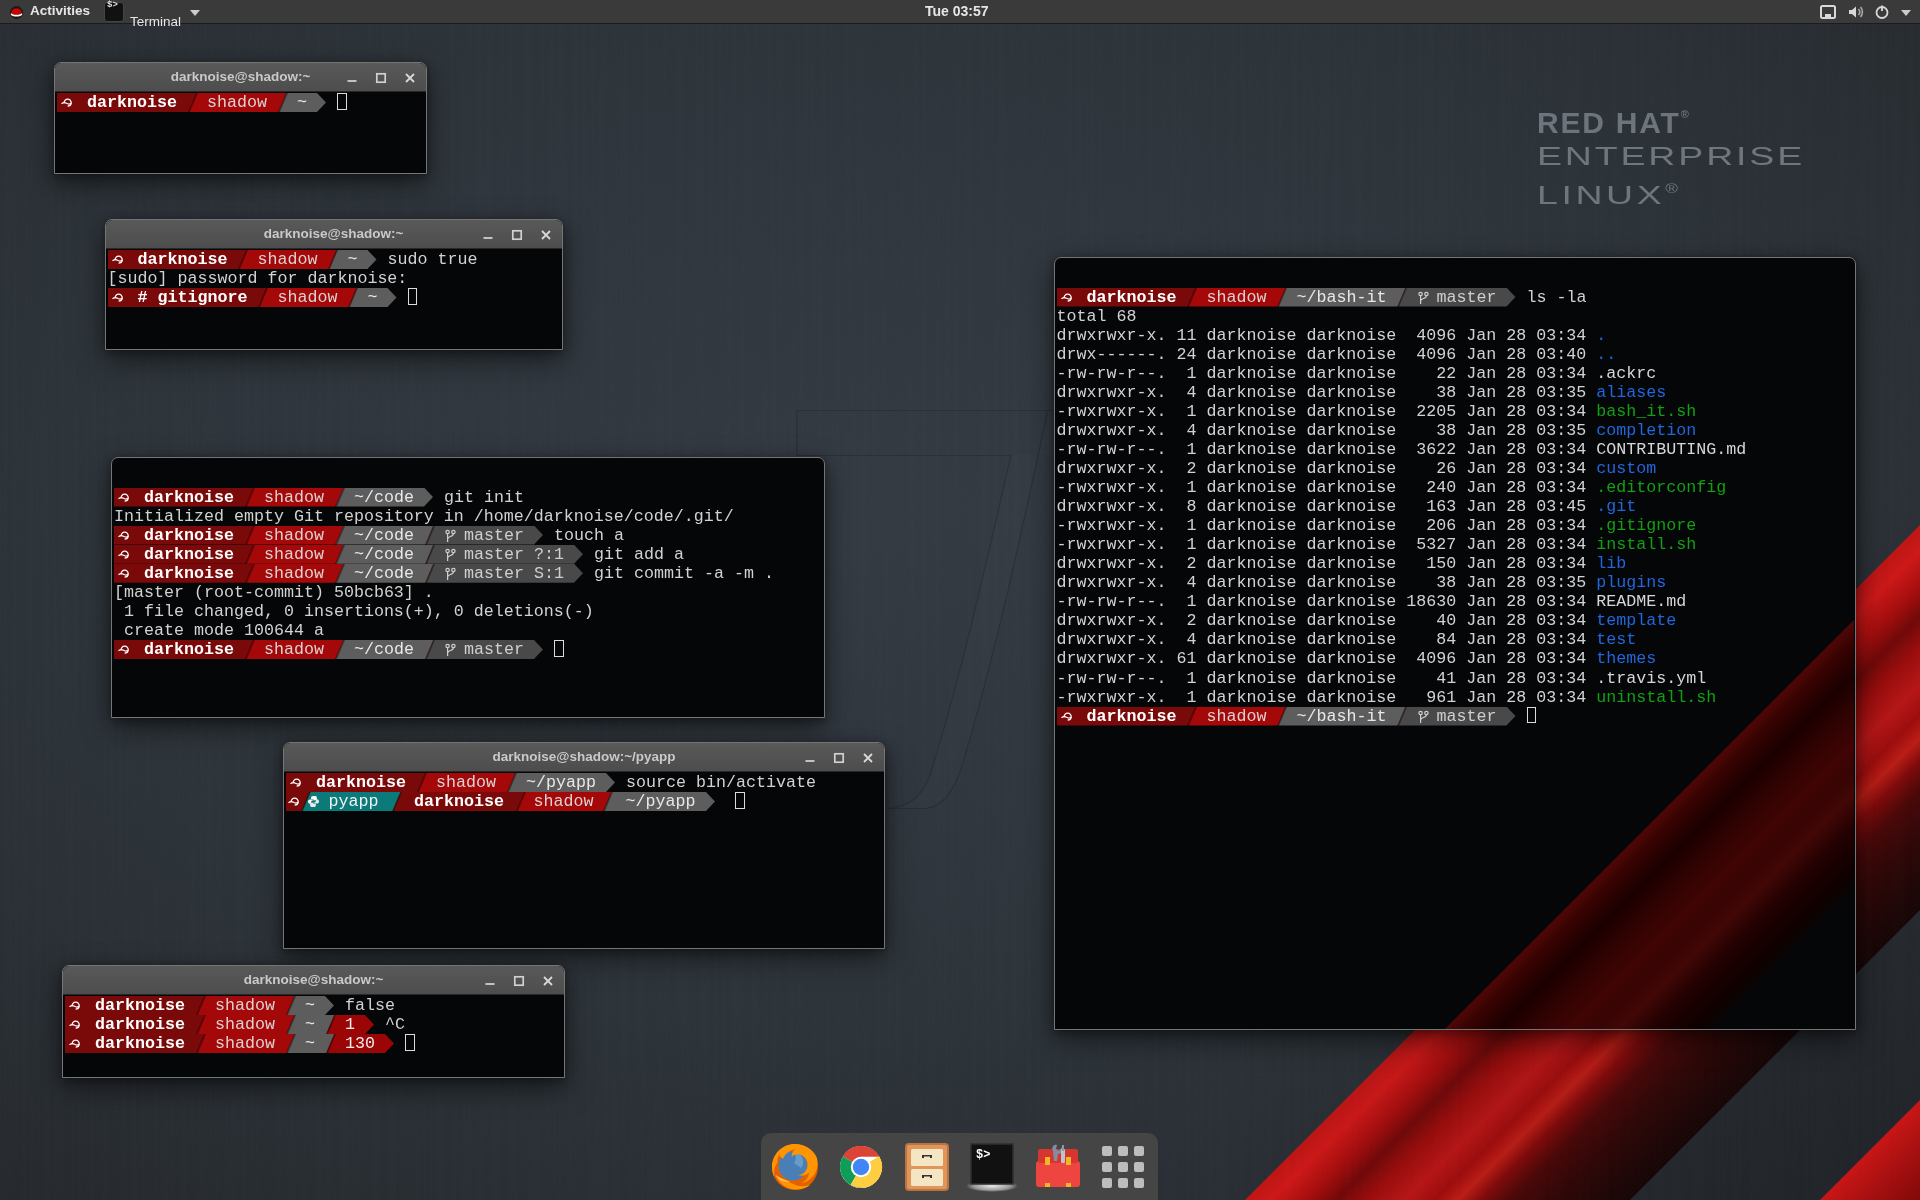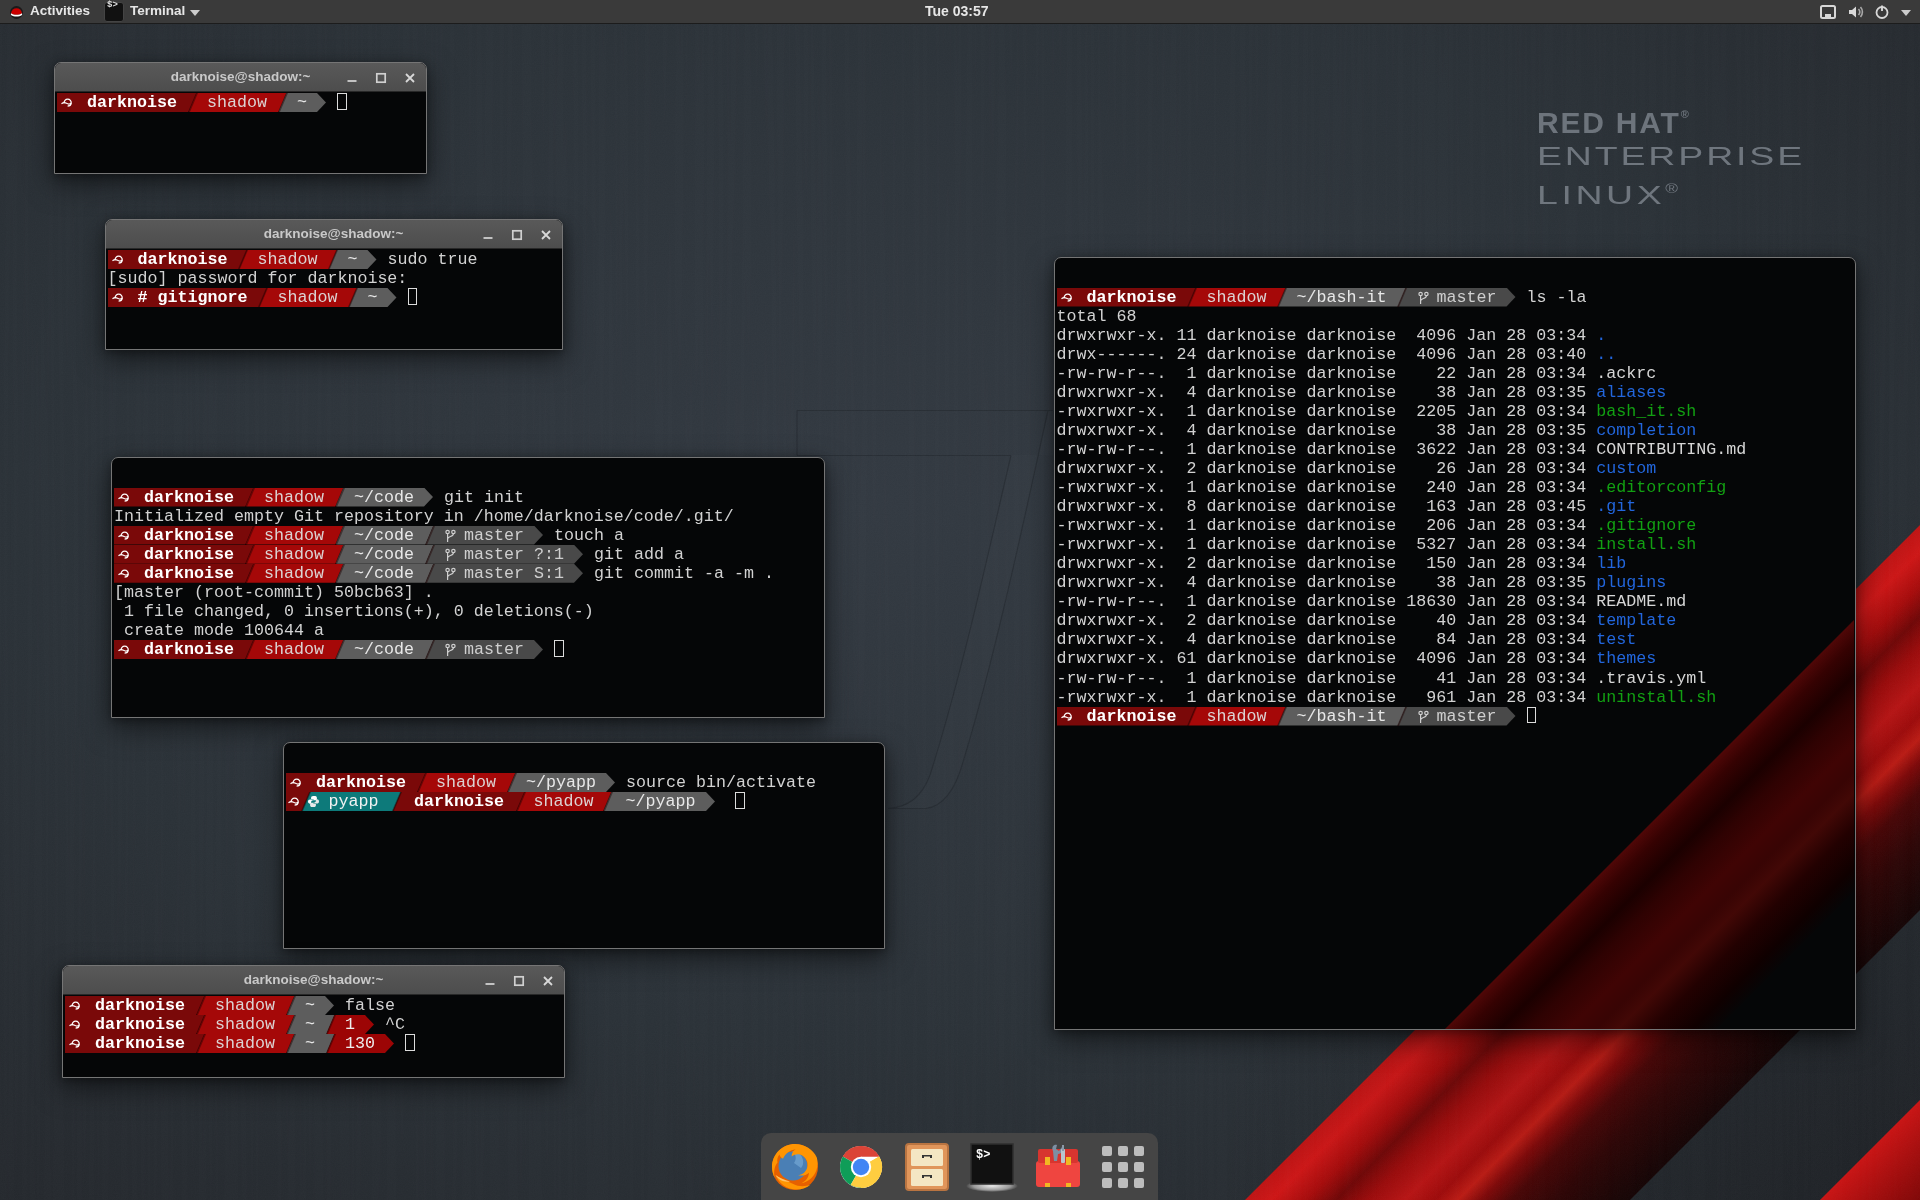--- a/index.html
+++ b/index.html
@@ -144,20 +144,27 @@
         </svg><span style="position:absolute;left:30px;top:0;color:#ffffff;font-weight:bold">darknoise</span><span style="position:absolute;left:150px;top:0;color:#dcd3d3">shadow</span><span style="position:absolute;left:240px;top:0;color:#e8e8e8">~/code</span><span style="position:absolute;left:350px;top:0;color:#cfcfcf">master S:1</span><span style="position:absolute;left:480px;top:0;color:#d2d2d2">git commit -a -m .</span></div><div class="trow" style="top:95.2px"><span style="color:#d2d2d2">[master (root-commit) 50bcb63] .</span></div><div class="trow" style="top:114.3px"><span style="color:#d2d2d2"> 1 file changed, 0 insertions(+), 0 deletions(-)</span></div><div class="trow" style="top:133.3px"><span style="color:#d2d2d2"> create mode 100644 a</span></div><div class="trow" style="top:152.4px"><span style="position:absolute;left:0px;top:0;width:139.5px;height:19px;background:#7a0909;clip-path:polygon(0 0,100% 0,calc(100% - 8px) 100%,0 100%)"></span><span style="position:absolute;left:131.5px;top:0;width:98px;height:19px;background:#a50808;clip-path:polygon(8px 0,100% 0,calc(100% - 8px) 100%,0 100%)"></span><span style="position:absolute;left:221.5px;top:0;width:98px;height:19px;background:#5d5d5d;clip-path:polygon(8px 0,100% 0,calc(100% - 8px) 100%,0 100%)"></span><span style="position:absolute;left:311.5px;top:0;width:117.5px;height:19px;background:#494949;clip-path:polygon(8px 0,calc(100% - 9px) 0,100% 50%,calc(100% - 9px) 100%,0 100%)"></span><span style="position:absolute;left:134.5px;top:0;width:2px;height:19px;background:rgba(30,0,0,.45);transform:skewX(-23deg)"></span><span style="position:absolute;left:224.5px;top:0;width:2px;height:19px;background:rgba(30,0,0,.45);transform:skewX(-23deg)"></span><span style="position:absolute;left:314.5px;top:0;width:2px;height:19px;background:rgba(30,0,0,.45);transform:skewX(-23deg)"></span><svg width="13" height="13" viewBox="0 0 13 13" style="position:absolute;left:4px;top:3px">
           <path d="M3.1 7.2 C2.9 4.9 4.5 3.2 6.7 3.2 C8.9 3.2 10.4 4.9 10.2 7.1 C10 8.9 8.5 10.1 6.6 10.1" fill="none" stroke="#fff" stroke-width="1.3"></path>
           <path d="M0.5 7.8 C2 6.6 4.1 6.5 5.5 7.3 C7 8.2 8.9 8.2 10.2 7.1" fill="none" stroke="#fff" stroke-width="1.2"></path>
         </svg><svg width="11" height="14" viewBox="0 0 11 14" style="position:absolute;left:331.0px;top:3px">
           <circle cx="2.6" cy="3" r="1.7" fill="none" stroke="#cfcfcf" stroke-width="1.2"></circle>
           <circle cx="8.4" cy="3" r="1.7" fill="none" stroke="#cfcfcf" stroke-width="1.2"></circle>
           <path d="M2.6 4.7 V13 M8.4 4.7 C8.4 8 2.6 7 2.6 10" fill="none" stroke="#cfcfcf" stroke-width="1.2"></path>
         </svg><span style="position:absolute;left:30px;top:0;color:#ffffff;font-weight:bold">darknoise</span><span style="position:absolute;left:150px;top:0;color:#dcd3d3">shadow</span><span style="position:absolute;left:240px;top:0;color:#e8e8e8">~/code</span><span style="position:absolute;left:350px;top:0;color:#cfcfcf">master</span><span style="position:absolute;left:440px;top:0px;width:9.5px;height:16.9px;border:1.6px solid #dcdcdc"></span></div></div>
   </div>
 <div class="win" style="left:283px;top:742px;width:602px;height:207px">
+    <div class="tb">darknoise@shadow:~/pyapp<svg width="16" height="16" viewBox="0 0 16 16" style="position:absolute;top:7px;left:518.4px">
+        <path d="M3.5 11 h9" stroke="#d0d0d0" stroke-width="1.8"></path>
+      </svg><svg width="16" height="16" viewBox="0 0 16 16" style="position:absolute;top:7px;left:547.2px">
+        <rect x="3.8" y="3.8" width="8.4" height="8.4" fill="none" stroke="#d0d0d0" stroke-width="1.7"></rect>
+      </svg><svg width="16" height="16" viewBox="0 0 16 16" style="position:absolute;top:7px;left:576px">
+        <path d="M4 4 L12 12 M12 4 L4 12" stroke="#d8d8d8" stroke-width="1.8"></path>
+      </svg></div>
     <div class="ct"><div class="trow" style="top:0px"><span style="position:absolute;left:0px;top:0;width:139.5px;height:19px;background:#7a0909;clip-path:polygon(0 0,100% 0,calc(100% - 8px) 100%,0 100%)"></span><span style="position:absolute;left:131.5px;top:0;width:98px;height:19px;background:#a50808;clip-path:polygon(8px 0,100% 0,calc(100% - 8px) 100%,0 100%)"></span><span style="position:absolute;left:221.5px;top:0;width:107.5px;height:19px;background:#5d5d5d;clip-path:polygon(8px 0,calc(100% - 9px) 0,100% 50%,calc(100% - 9px) 100%,0 100%)"></span><span style="position:absolute;left:134.5px;top:0;width:2px;height:19px;background:rgba(30,0,0,.45);transform:skewX(-23deg)"></span><span style="position:absolute;left:224.5px;top:0;width:2px;height:19px;background:rgba(30,0,0,.45);transform:skewX(-23deg)"></span><svg width="13" height="13" viewBox="0 0 13 13" style="position:absolute;left:4px;top:3px">
           <path d="M3.1 7.2 C2.9 4.9 4.5 3.2 6.7 3.2 C8.9 3.2 10.4 4.9 10.2 7.1 C10 8.9 8.5 10.1 6.6 10.1" fill="none" stroke="#fff" stroke-width="1.3"></path>
           <path d="M0.5 7.8 C2 6.6 4.1 6.5 5.5 7.3 C7 8.2 8.9 8.2 10.2 7.1" fill="none" stroke="#fff" stroke-width="1.2"></path>
         </svg><span style="position:absolute;left:30px;top:0;color:#ffffff;font-weight:bold">darknoise</span><span style="position:absolute;left:150px;top:0;color:#dcd3d3">shadow</span><span style="position:absolute;left:240px;top:0;color:#e8e8e8">~/pyapp</span><span style="position:absolute;left:340px;top:0;color:#d2d2d2">source bin/activate</span></div><div class="trow" style="top:19.1px"><span style="position:absolute;left:0px;top:0;width:24px;height:19px;background:#7a0909;clip-path:polygon(0 0,100% 0,calc(100% - 8px) 100%,0 100%)"></span><span style="position:absolute;left:16px;top:0;width:99px;height:19px;background:#0d7a7a;clip-path:polygon(8px 0,100% 0,calc(100% - 8px) 100%,0 100%)"></span><span style="position:absolute;left:107px;top:0;width:131.5px;height:19px;background:#7a0909;clip-path:polygon(8px 0,100% 0,calc(100% - 8px) 100%,0 100%)"></span><span style="position:absolute;left:230.5px;top:0;width:95px;height:19px;background:#a50808;clip-path:polygon(8px 0,100% 0,calc(100% - 8px) 100%,0 100%)"></span><span style="position:absolute;left:317.5px;top:0;width:111.5px;height:19px;background:#5d5d5d;clip-path:polygon(8px 0,calc(100% - 9px) 0,100% 50%,calc(100% - 9px) 100%,0 100%)"></span><span style="position:absolute;left:19px;top:0;width:2px;height:19px;background:rgba(30,0,0,.45);transform:skewX(-23deg)"></span><span style="position:absolute;left:110px;top:0;width:2px;height:19px;background:rgba(30,0,0,.45);transform:skewX(-23deg)"></span><span style="position:absolute;left:233.5px;top:0;width:2px;height:19px;background:rgba(30,0,0,.45);transform:skewX(-23deg)"></span><span style="position:absolute;left:320.5px;top:0;width:2px;height:19px;background:rgba(30,0,0,.45);transform:skewX(-23deg)"></span><svg width="13" height="13" viewBox="0 0 13 13" style="position:absolute;left:2px;top:3px">
           <path d="M3.1 7.2 C2.9 4.9 4.5 3.2 6.7 3.2 C8.9 3.2 10.4 4.9 10.2 7.1 C10 8.9 8.5 10.1 6.6 10.1" fill="none" stroke="#fff" stroke-width="1.3"></path>
           <path d="M0.5 7.8 C2 6.6 4.1 6.5 5.5 7.3 C7 8.2 8.9 8.2 10.2 7.1" fill="none" stroke="#fff" stroke-width="1.2"></path>
         </svg><svg width="13" height="13" viewBox="0 0 13 13" style="position:absolute;left:21px;top:3px">
           <path d="M6.4 1 C4.6 1 4.1 1.9 4.1 2.8 V4 H6.7 V4.5 H3 C1.9 4.5 1 5.3 1 6.6 C1 7.9 1.9 8.7 3 8.7 H4.1 V7.2 C4.1 6.1 5 5.3 6.1 5.3 H8.3 C9.2 5.3 9.9 4.6 9.9 3.7 V2.8 C9.9 1.9 9.1 1 8.3 1 Z" fill="#fff"></path>
           <path d="M6.6 12 C8.4 12 8.9 11.1 8.9 10.2 V9 H6.3 V8.5 H10 C11.1 8.5 12 7.7 12 6.4 C12 5.1 11.1 4.3 10 4.3 H8.9 V5.8 C8.9 6.9 8 7.7 6.9 7.7 H4.7 C3.8 7.7 3.1 8.4 3.1 9.3 V10.2 C3.1 11.1 3.9 12 4.7 12 Z" fill="#e8e8e8"></path>
         </svg><span style="position:absolute;left:42.5px;top:0;color:#f2f2f2">pyapp</span><span style="position:absolute;left:128px;top:0;color:#ffffff;font-weight:bold">darknoise</span><span style="position:absolute;left:247.5px;top:0;color:#dcd3d3">shadow</span><span style="position:absolute;left:339.5px;top:0;color:#e8e8e8">~/pyapp</span><span style="position:absolute;left:449px;top:0px;width:9.5px;height:16.9px;border:1.6px solid #dcdcdc"></span></div></div>
@@ -283,21 +290,21 @@
   </div>
 <div id="topbar">
 <svg width="15" height="15" viewBox="0 0 15 15" style="position:absolute;left:9px;top:5px">
  <circle cx="7.5" cy="7.5" r="6.5" fill="#1a1a1a"></circle>
  <path d="M2 8.2 C2.6 5 4.8 3.2 7.5 3.2 C10.2 3.2 12.4 5 13 8.2 C10 10.4 5 10.4 2 8.2 Z" fill="#c00"></path>
  <path d="M2 8.2 C5 10.4 10 10.4 13 8.2 C13.2 9 13.2 9.4 13 10 C10 12 5 12 2 10 C1.8 9.4 1.8 9 2 8.2 Z" fill="#fff"></path>
 </svg>
 <span style="position:absolute;left:30px;top:3px;font-weight:bold">Activities</span>
 <span style="position:absolute;left:104px;top:2px;width:20px;height:20px;background:#111;border:1px solid #444;border-radius:3px"></span>
 <span style="position:absolute;left:107px;top:0px;color:#ddd;font:bold 9px 'Liberation Mono',monospace">$&gt;</span>
-<span style="position:absolute;left:130px;top:3px;font-weight:bold">Terminal</span>
+<span style="position:absolute;left:130px;top:14px;font-weight:normal">Terminal</span>
 <svg width="10" height="6" viewBox="0 0 10 6" style="position:absolute;left:190px;top:10px">
       <path d="M0 0 L5 6 L10 0 Z" fill="#ccc"></path>
     </svg>
 <span style="position:absolute;left:925px;top:3px;font-weight:bold;font-size:14px">Tue 03:57</span>
 <svg width="16" height="14" viewBox="0 0 16 14" style="position:absolute;left:1820px;top:5px">
  <rect x="1" y="1" width="14" height="12" rx="1.5" fill="none" stroke="#d8d8d8" stroke-width="2"></rect>
  <rect x="5" y="9" width="6" height="4" fill="#d8d8d8"></rect>
 </svg>
 <svg width="17" height="14" viewBox="0 0 17 14" style="position:absolute;left:1848px;top:5px">
  <path d="M1 5 H4 L8 1.5 V12.5 L4 9 H1 Z" fill="#d8d8d8"></path>

